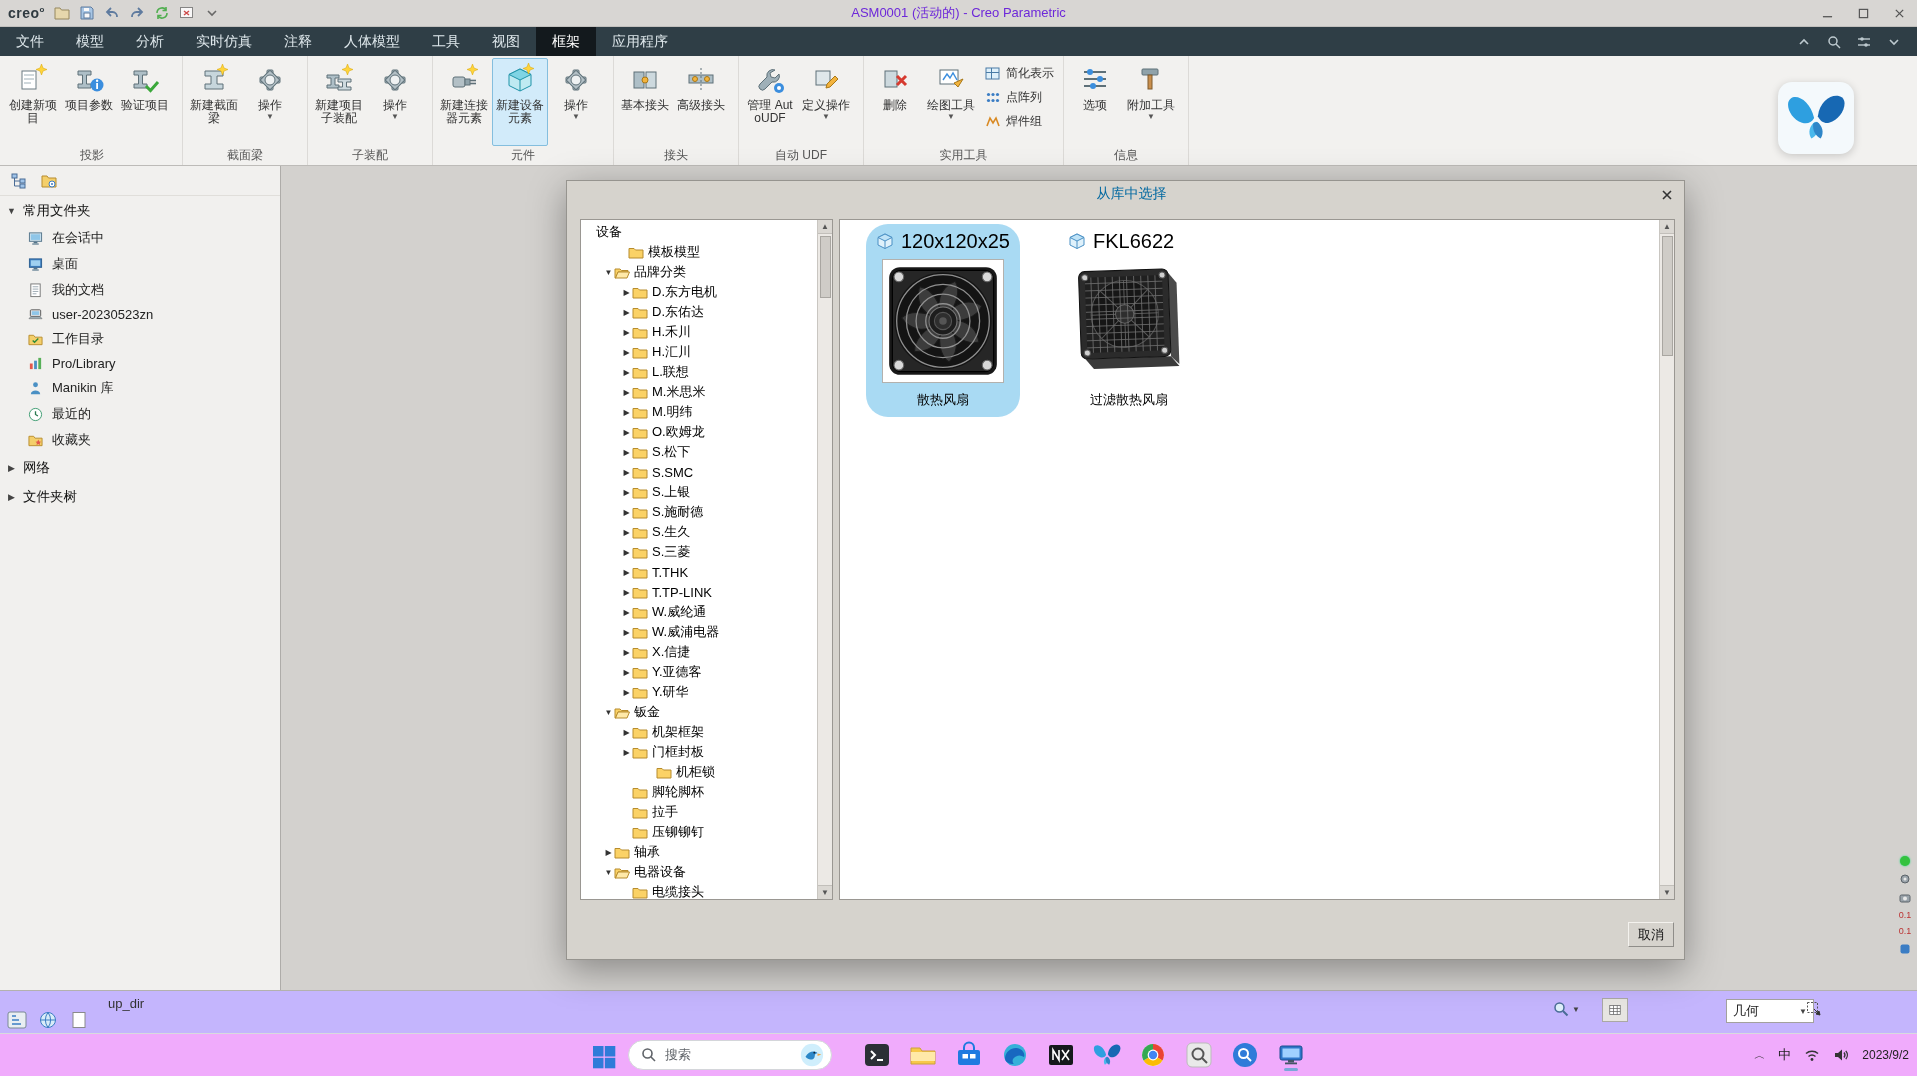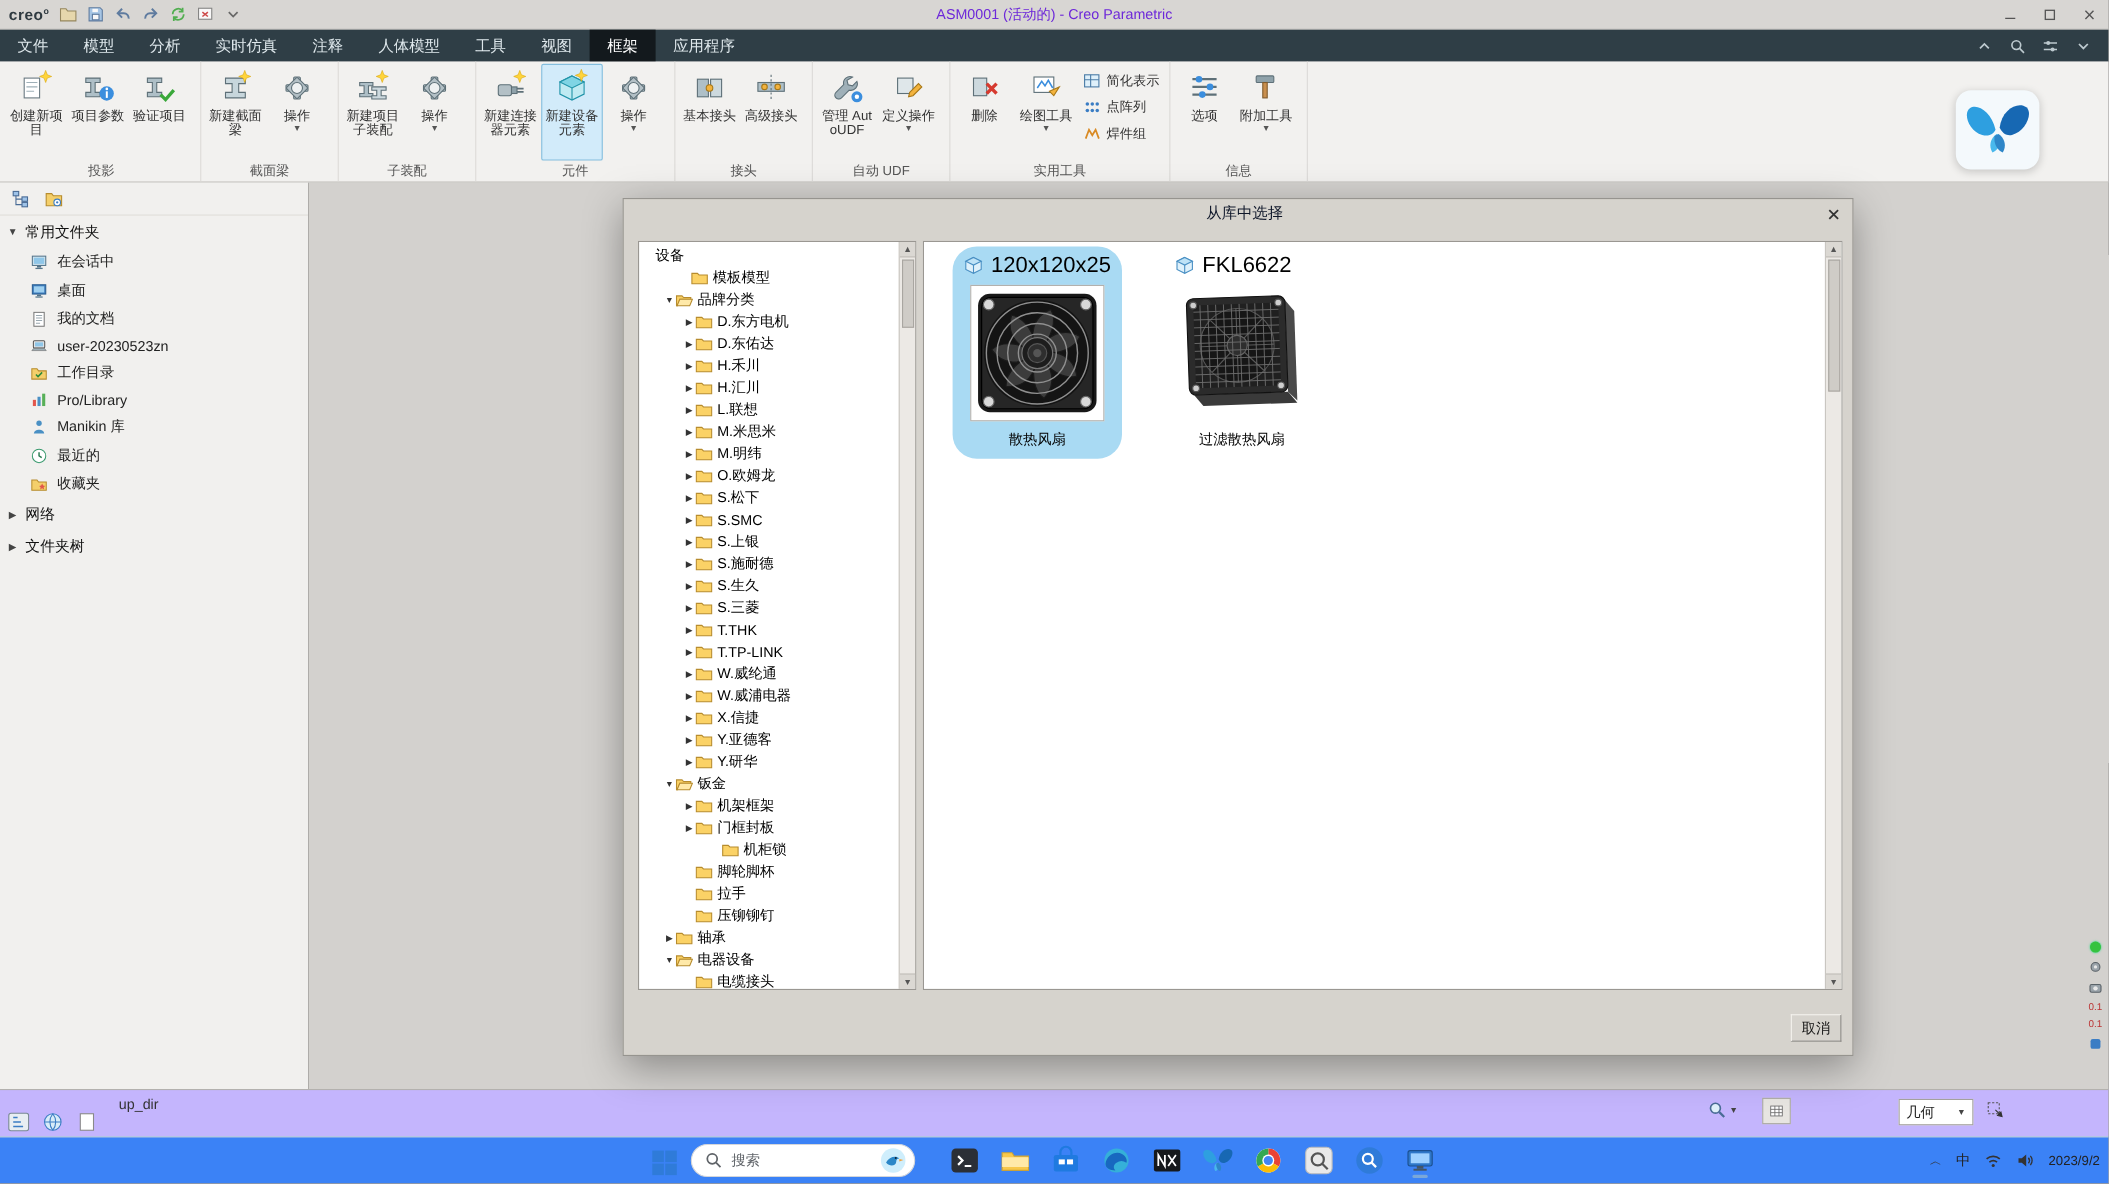--- a/index.html
+++ b/index.html
@@ -61,21 +61,21 @@
   .caret{width:11px;font-size:9px;color:#444;text-align:center;flex:none;}
   .navitem{display:flex;align-items:center;gap:8px;padding:4px 6px 4px 27px;font-size:13px;color:#222;}
   .ni{width:17px;height:15px;flex:none;}
 
   
   .canvas{position:absolute;top:166px;left:281px;right:0;bottom:86px;background:#d3d1ce;}
 
   
   .dialog{position:absolute;left:566px;top:180px;width:1119px;height:780px;background:#d6d3cd;
           border:1px solid #96948f;box-shadow:0 10px 34px rgba(0,0,0,.35);z-index:10;}
-  .dlg-title{height:26px;display:flex;align-items:center;justify-content:center;font-size:14px;color:#0f172a;position:relative;padding-left:12px;}
+  .dlg-title{height:26px;display:flex;align-items:center;justify-content:center;font-size:14px;color:#0369a1;position:relative;padding-left:12px;}
   .dlg-close{position:absolute;right:7px;top:4px;width:20px;height:18px;background:none;border:none;padding:3px;}
   .panel{position:absolute;background:#fff;border:1px solid #9a9792;overflow:hidden;}
   .tree-panel{left:13px;top:38px;width:253px;height:681px;}
   .items-panel{left:272px;top:38px;right:9px;height:681px;}
   .dlg-tree{position:absolute;top:2px;left:0;right:16px;bottom:0;overflow:hidden;}
   .trow{display:flex;align-items:center;height:20px;font-size:13px;color:#000;white-space:nowrap;}
   .tcaret{width:11px;text-align:center;font-size:8px;color:#333;flex:none;}
   .tic{width:16px;height:13px;margin-right:4px;flex:none;}
   .tic:empty{width:0;margin:0;}
   .vscroll{position:absolute;right:0;top:0;bottom:0;width:15px;background:#ece9e5;border-left:1px solid #c9c6c1;
@@ -97,26 +97,26 @@
               border:1px solid #8f8d89;border-top-color:#f4f2ee;border-left-color:#f4f2ee;font-size:13px;color:#111;}
 
   
   .statusbar{position:absolute;left:0;right:0;bottom:43px;height:43px;background:#c4b5fd;border-top:1px solid #b3b1ae;padding-left:16px;}
   .sb-path{position:absolute;left:108px;top:5px;font-size:13px;color:#333;}
   .sb-left-icons{position:absolute;left:7px;bottom:4px;display:flex;gap:11px;}
   .sb-ic{width:20px;height:18px;}
   .sb-find{position:absolute;left:1553px;top:10px;display:flex;align-items:center;gap:3px;}
   .sb-caret{font-size:8px;color:#444;}
   .sb-grid{position:absolute;left:1602px;top:7px;width:26px;height:24px;background:#e7e5e1;border:1px solid #aaa8a4;display:flex;align-items:center;justify-content:center;}
-  .sb-filter{position:absolute;left:1726px;top:8px;width:68px;height:24px;background:#fff;border:1px solid #a3a19d;
+  .sb-filter{position:absolute;left:1726px;top:8px;width:88px;height:24px;background:#fff;border:1px solid #a3a19d;
              display:flex;align-items:center;justify-content:space-between;padding:0 6px;font-size:13px;}
   .sb-selbox{position:absolute;left:1806px;top:10px;}
 
   
-  .taskbar{position:absolute;left:0;right:0;bottom:0;height:43px;background:#3b82f6;border-top:1px solid #d8dade;}
+  .taskbar{position:absolute;left:0;right:0;bottom:0;height:43px;background:#f0abfc;border-top:1px solid #d8dade;}
   .tb-center{position:absolute;left:588px;top:0;bottom:0;display:flex;align-items:center;gap:12px;}
   .tb-start{width:28px;height:28px;background:none;border:none;padding:2px;}
   .search-pill{width:204px;height:30px;background:#fff;border:1px solid #d4d6da;border-radius:15px;
                display:flex;align-items:center;gap:8px;padding:0 6px 0 12px;}
   .search-pill .ph{color:#5f6368;font-size:13px;flex:1;}
   .tb-apps{display:flex;gap:16px;margin-left:18px;}
   .tb-app{position:relative;width:30px;height:34px;background:none;border:none;display:flex;align-items:center;justify-content:center;padding:0;}
   .tb-app.active::after{content:"";position:absolute;bottom:1px;left:8px;width:14px;height:3px;border-radius:2px;background:#7aa7d9;}
   .tb-tray{position:absolute;right:8px;top:0;bottom:0;display:flex;align-items:center;gap:13px;}
   .tray-chev{font-size:11px;color:#333;}

